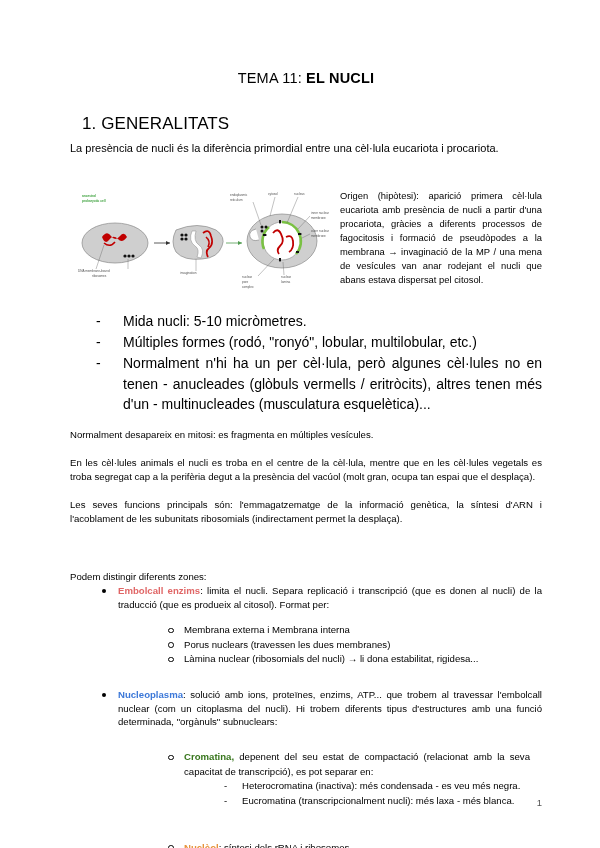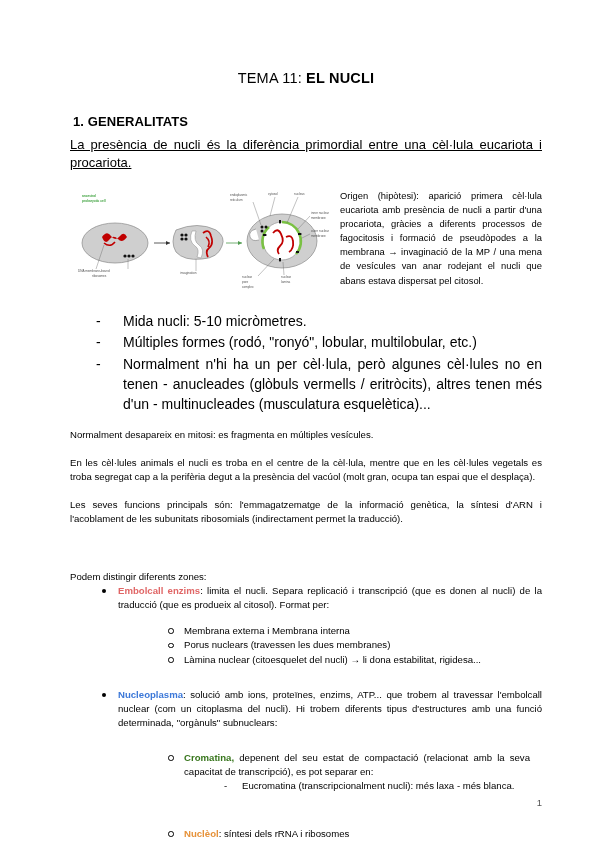--- a/index.html
+++ b/index.html
@@ -22,44 +22,43 @@
   .doc-title {
     text-align: center;
     font-size: 14.5px;
     margin: 12px 0 0 0;
     font-weight: normal;
     letter-spacing: .2px;
   }
   .doc-title b { font-weight: bold; }
 
   h2.section {
-    font-size: 13px;
-    font-weight: bold;
-    margin: 28px 0 7px 3px;
+    font-size: 17px;
+    font-weight: normal;
+    margin: 28px 0 7px 12px;
     letter-spacing: .1px;
   }
   p.body {
-    font-size: 13px;
+    font-size: 11px;
     line-height: 1.42;
     margin: 0 0 0 0;
     text-align: justify;
-    text-decoration: underline;
   }
   p.para {
     font-size: 9.6px;
     line-height: 1.45;
     margin: 0 0 14px 0;
     text-align: justify;
   }
 
   
   .fig-row {
     display: flex;
     align-items: flex-start;
-    margin-top: 12px;
+    margin-top: 28px;
     gap: 8px;
     justify-content: space-between;
   }
   .figure {
     width: 262px;
     flex: 0 0 262px;
     position: relative;
     height: 112px;
   }
   .fig-svg { display:block; }
@@ -262,47 +261,48 @@
   <ul class="dash">
     <li>Mida nucli: 5-10 micròmetres.</li>
     <li>Múltiples formes (rodó, "ronyó", lobular, multilobular, etc.)</li>
     <li>Normalment n'hi ha un per cèl·lula, però algunes cèl·lules no en tenen - anucleades (glòbuls vermells / eritròcits), altres tenen més d'un - multinucleades (musculatura esquelètica)...</li>
   </ul>
 
   <div class="gap-md"></div>
 
   <p class="para">Normalment desapareix en mitosi: es fragmenta en múltiples vesícules.</p>
   <p class="para">En les cèl·lules animals el nucli es troba en el centre de la cèl·lula, mentre que en les cèl·lules vegetals es troba segregat cap a la perifèria degut a la presència del vacúol (molt gran, ocupa tan espai que el desplaça).</p>
-  <p class="para">Les seves funcions principals són: l'emmagatzematge de la informació genètica, la síntesi d'ARN i l'acoblament de les subunitats ribosomials (indirectament permet la traducció).</p>
+  <p class="para">Les seves funcions principals són: l'emmagatzematge de la informació genètica, la síntesi d'ARN i l'acoblament de les subunitats ribosomials (indirectament permet la desplaça).</p>
 
   <div class="gap-sm"></div>
 
   <div class="zones-intro">Podem distingir diferents zones:</div>
 
   <ul class="lv1">
     <li>
       <span class="kw-red">Embolcall enzims</span><span>: limita el nucli. Separa replicació i transcripció (que es donen al nucli) de la traducció (que es produeix al citosol). Format per:</span>
       <ul class="lv2">
         <li>Membrana externa i Membrana interna</li>
         <li>Porus nuclears (travessen les dues membranes)</li>
-        <li>Làmina nuclear (citoesquelet del nucli) → li dona estabilitat, rigidesa...</li>
+        <li>Làmina nuclear (ribosomials del nucli) → li dona estabilitat, rigidesa...</li>
       </ul>
     </li>
   </ul>
 
   <div class="gap-sm"></div>
 
   <ul class="lv1">
     <li>
       <span class="kw-blue">Nucleoplasma</span><span>: solució amb ions, proteïnes, enzims, ATP... que trobem al travessar l'embolcall nuclear (com un citoplasma del nucli). Hi trobem diferents tipus d'estructures amb una funció determinada, "orgànuls" subnuclears:</span>
       <div class="gap-sm"></div>
       <ul class="lv2">
         <li>
           <span class="kw-green">Cromatina,</span><span> depenent del seu estat de compactació (relacionat amb la seva capacitat de transcripció), es pot separar en:</span>
           <ul class="lv3">
+            <li>Heterocromatina (inactiva): més condensada - es veu més negra.</li>
             <li>Eucromatina (transcripcionalment nucli): més laxa - més blanca.</li>
           </ul>
         </li>
       </ul>
       <div class="gap-sm"></div>
       <ul class="lv2">
         <li>
           <span class="kw-orange">Nuclèol</span><span>: síntesi dels rRNA i ribosomes</span>
         </li>
       </ul>

